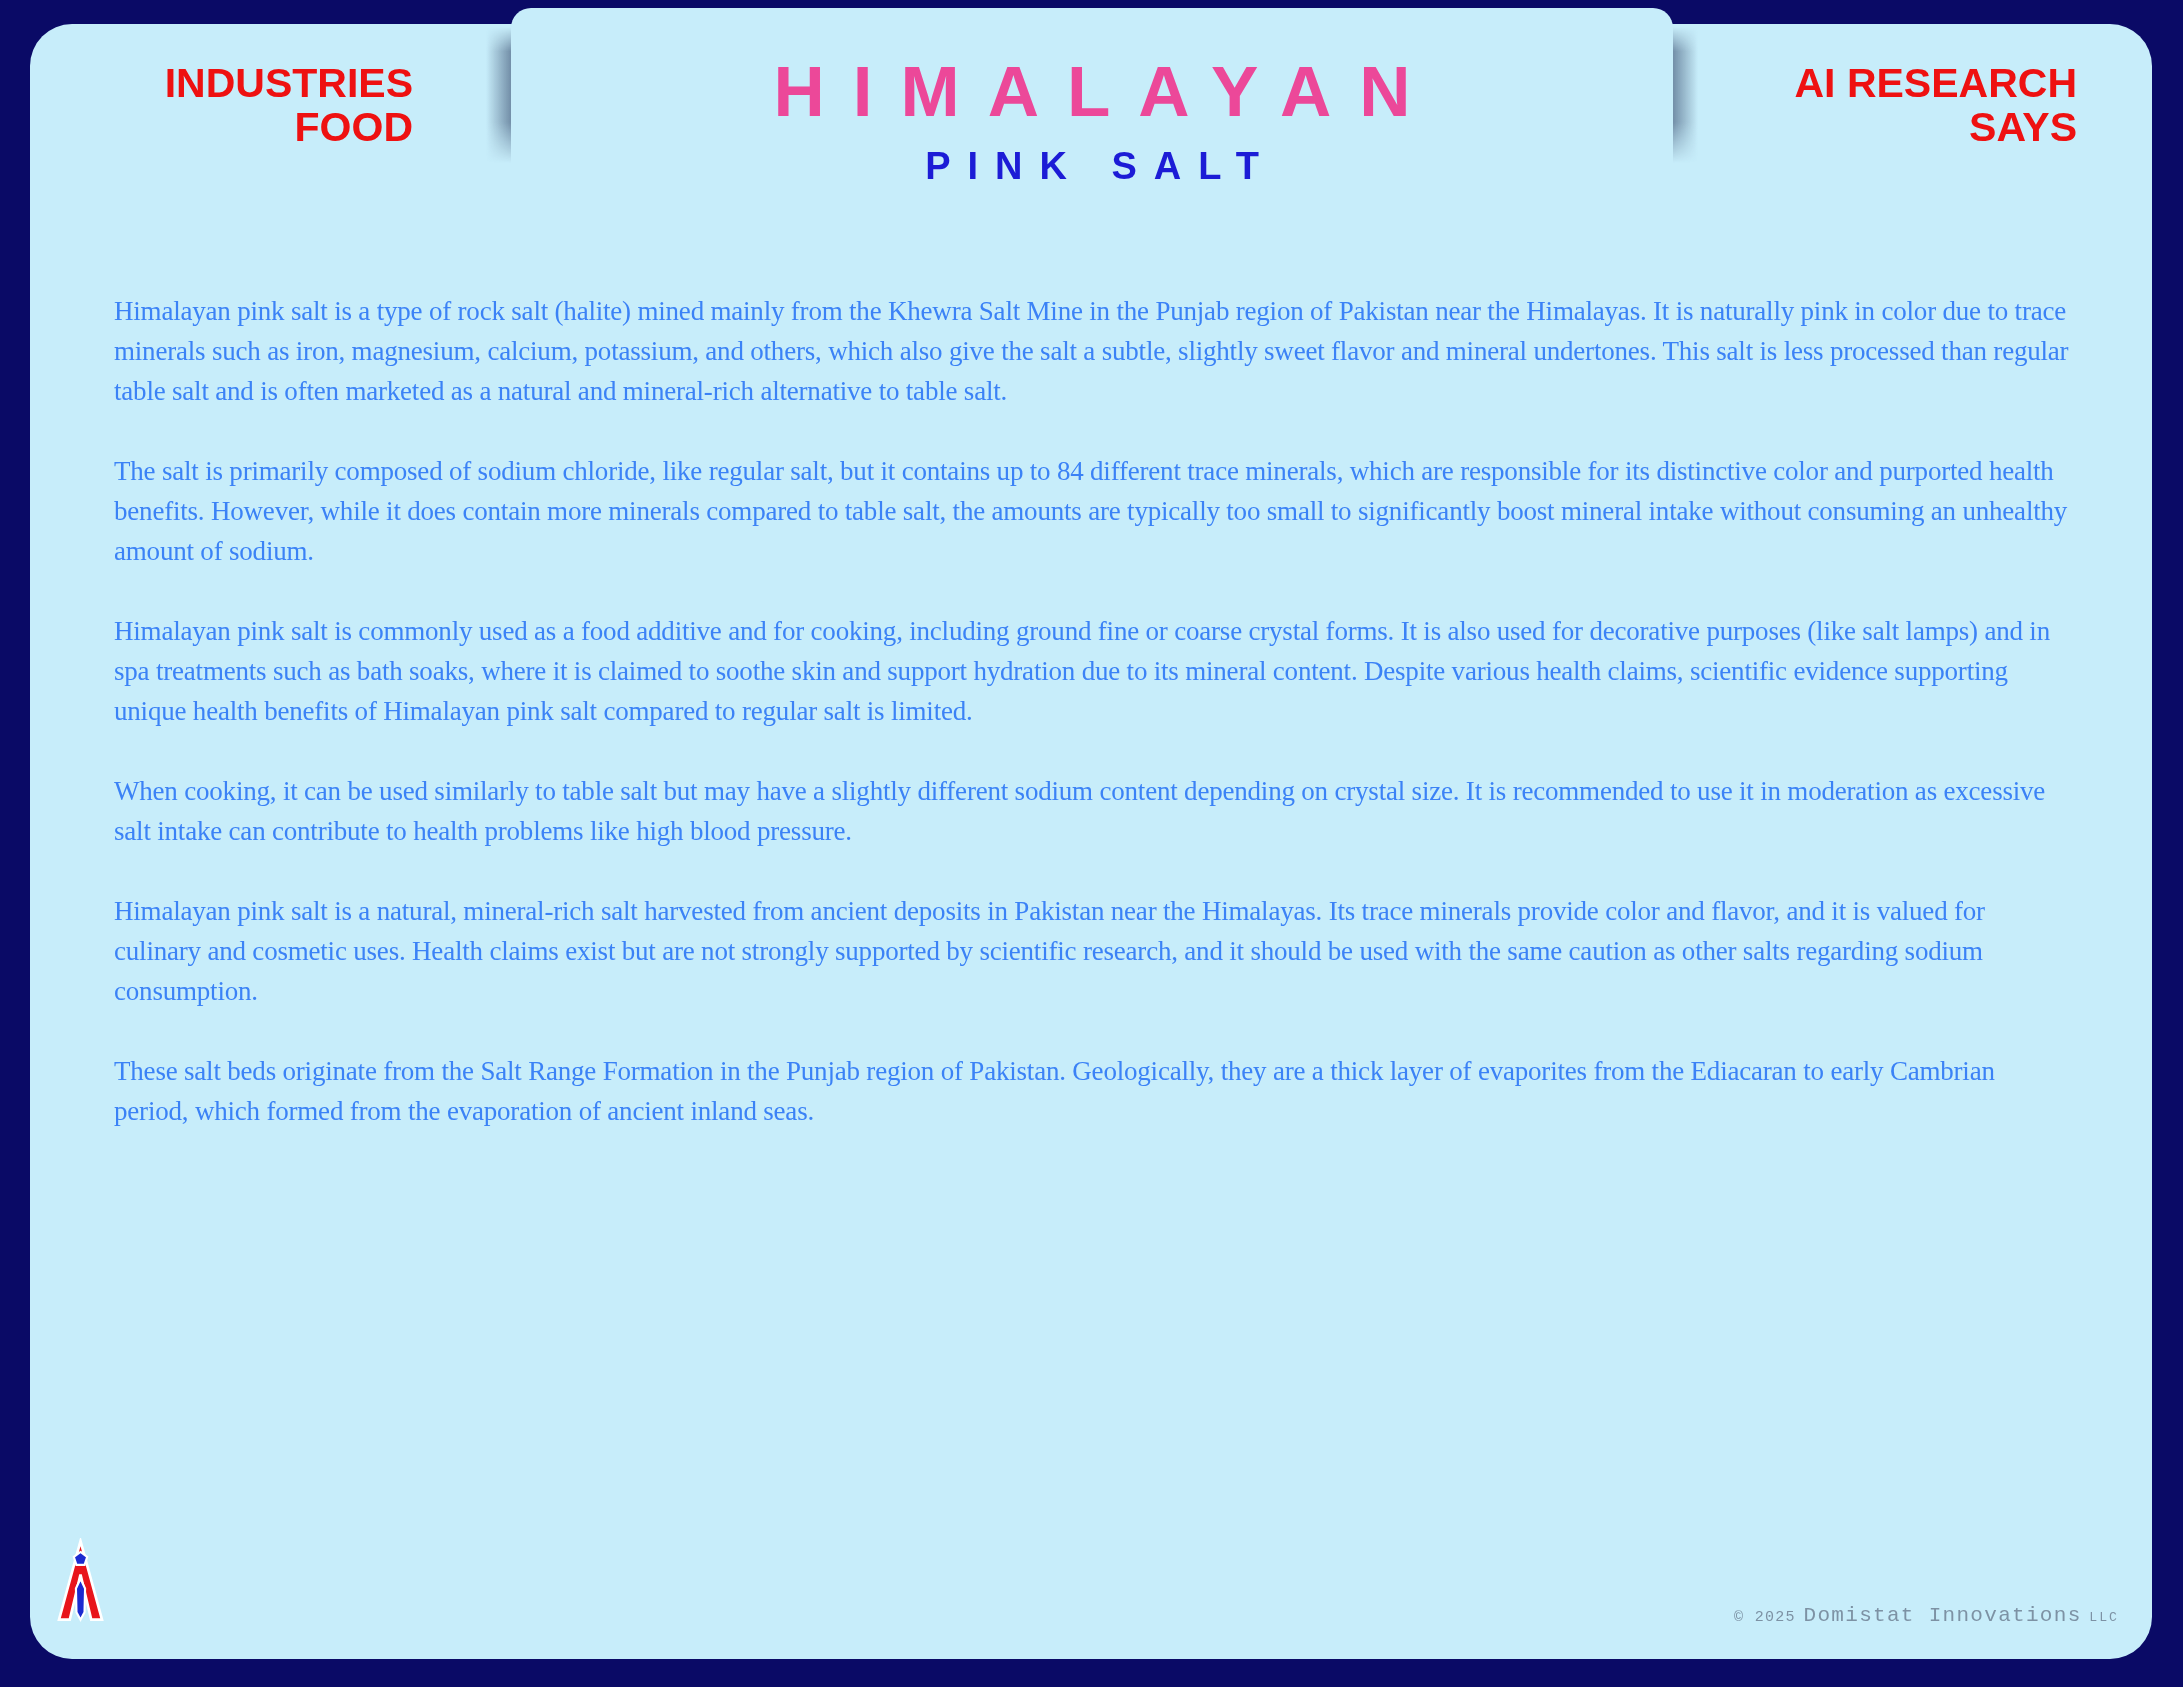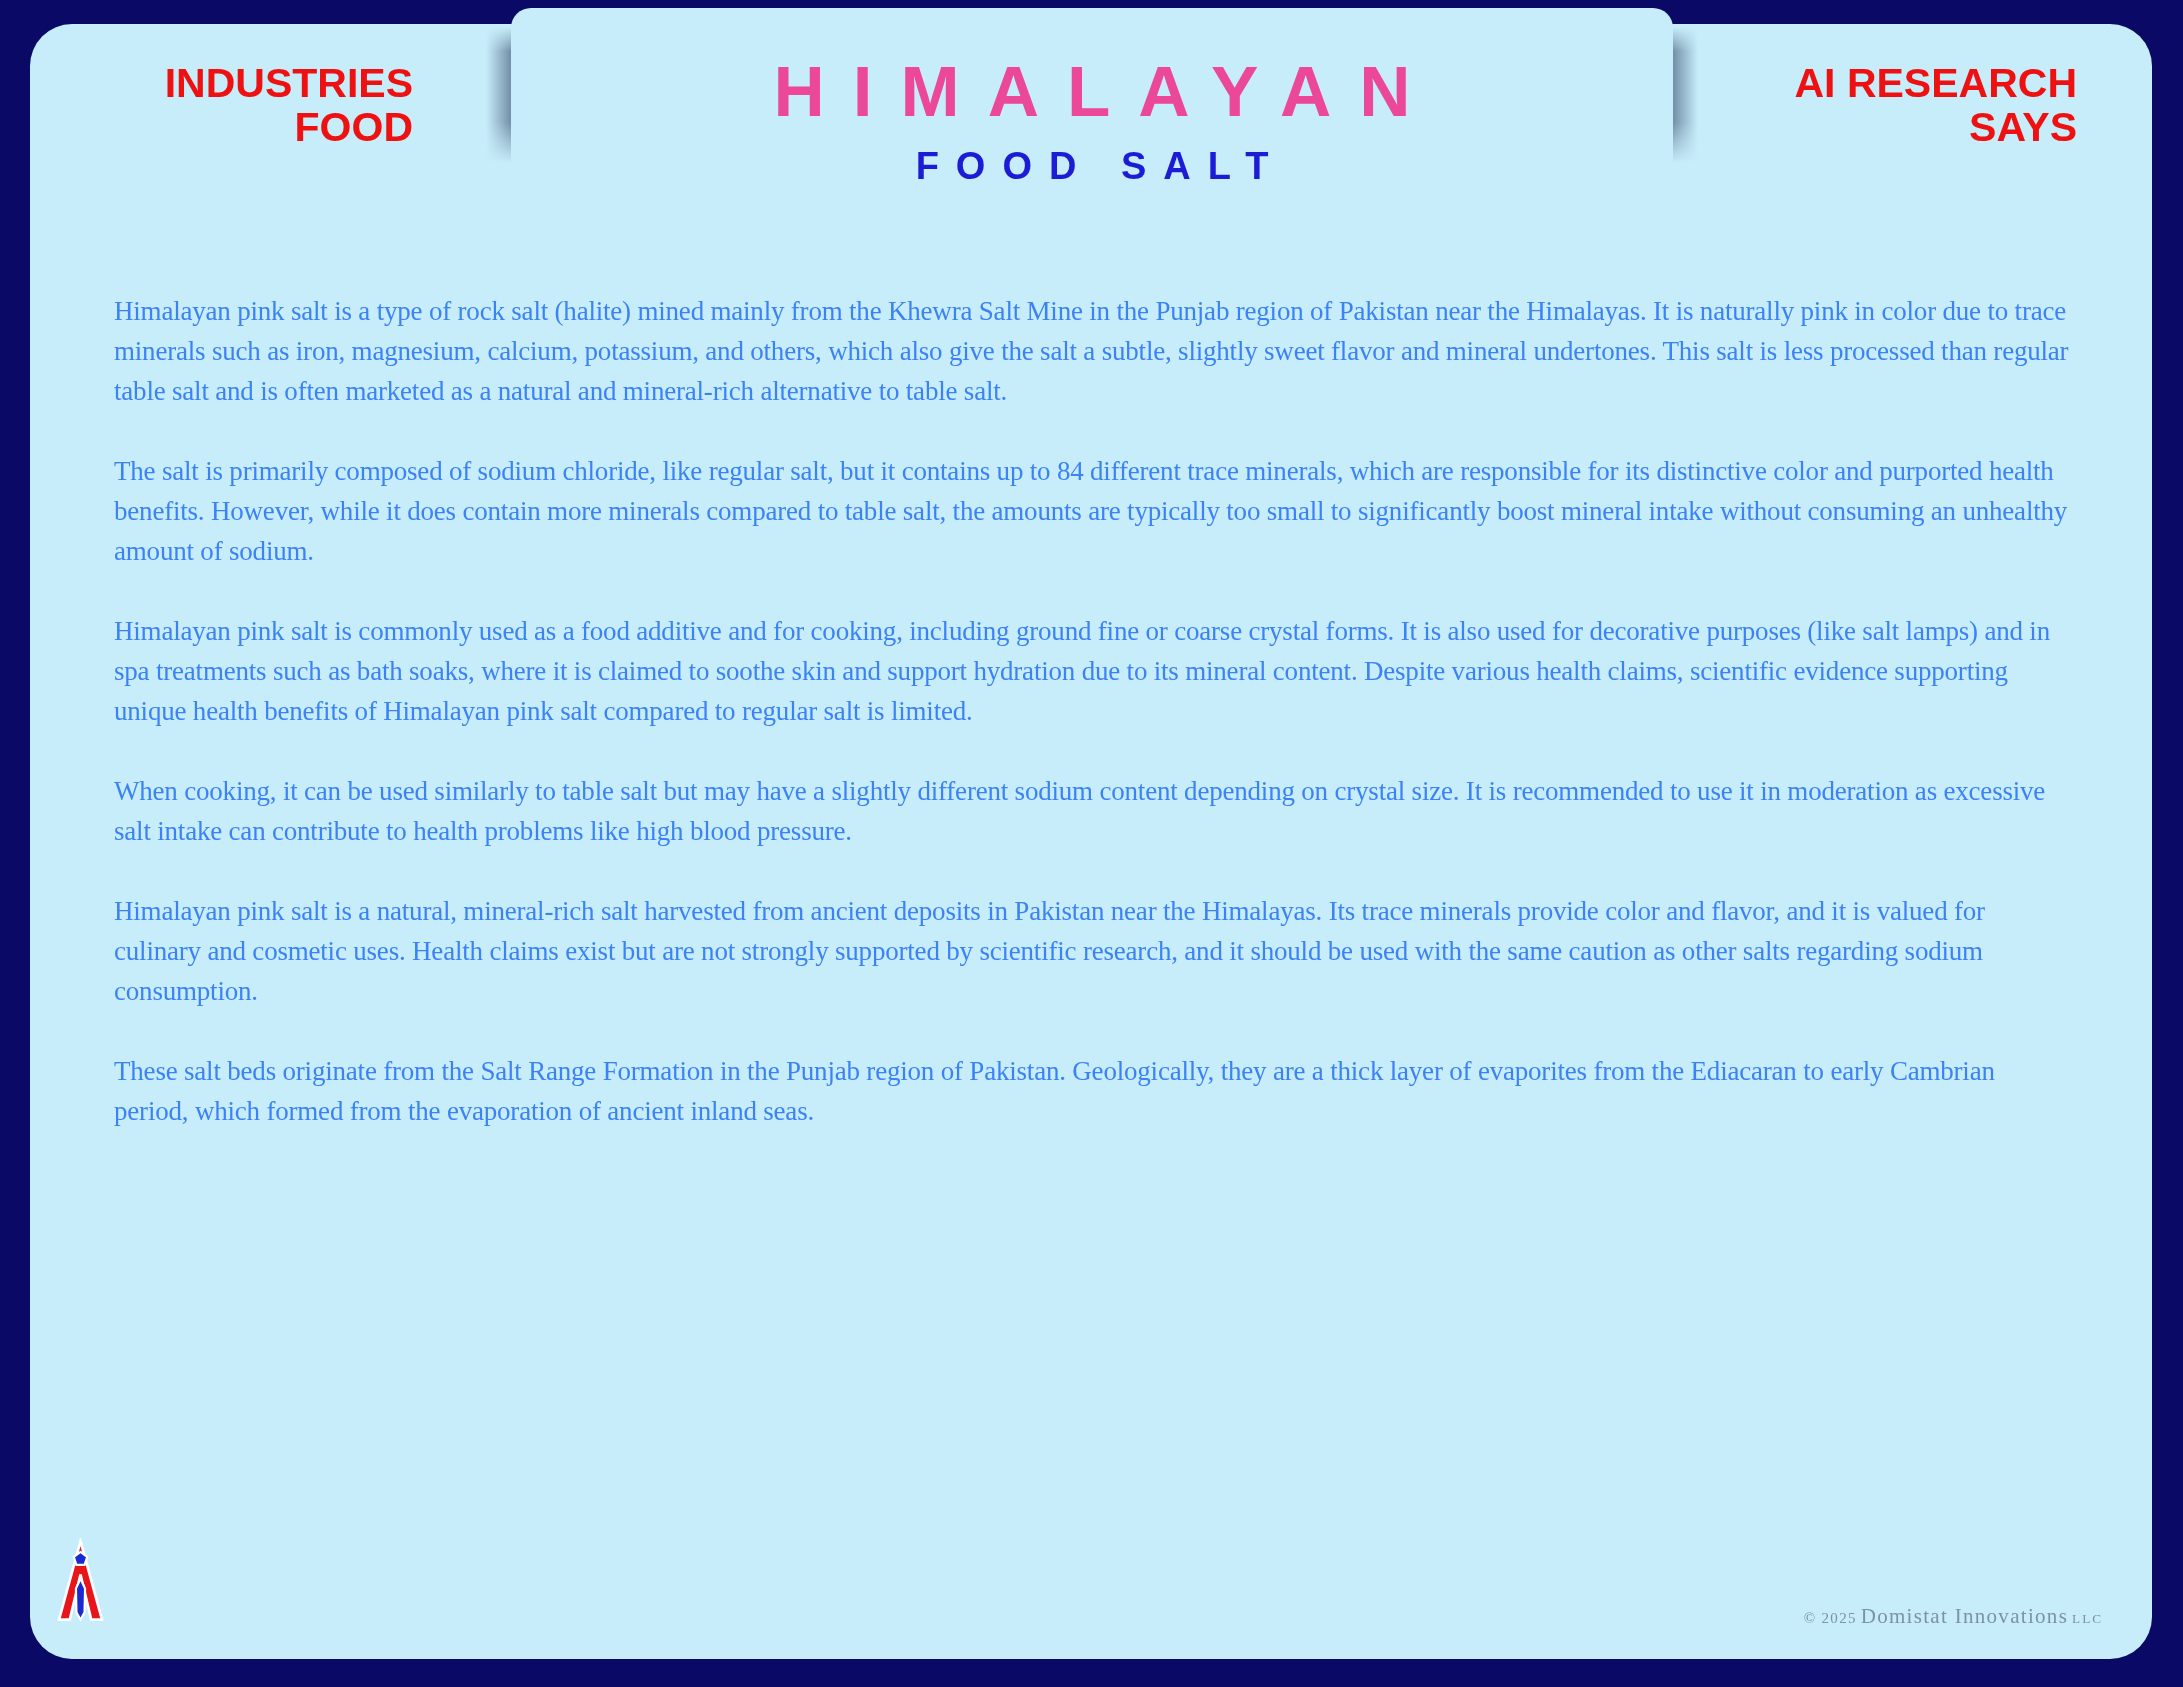--- a/index.html
+++ b/index.html
@@ -96,23 +96,23 @@
 
   
   .logo {
     position: absolute;
     left: 52px; top: 1538px;
     width: 57px; height: 86px;
   }
   .copyright {
     position: absolute;
     top: 1604px;
-    right: 80px;
+    right: 64px;
     color: #7d92a4;
-    font-family: Liberation Serif, serif;
+    font-family: Liberation Mono, monospace;
     letter-spacing: 1.3px;
     white-space: nowrap;
   }
   .copyright .year    { font-size: 15px; }
   .copyright .company { font-size: 21px; }
   .copyright .suffix  { font-size: 13.2px; letter-spacing: 2px; }
 </style>
 </head>
 <body>
 
@@ -120,21 +120,21 @@
 <div class="tab"></div>
 <div class="tab-shadow left"></div>
 <div class="tab-shadow right"></div>
 
 <div class="badge badge-left">
   <span>INDUSTRIES</span><br>
   <span>FOOD</span>
 </div>
 
 <div class="title">HIMALAYAN</div>
-<div class="subtitle">FOOD SALT</div>
+<div class="subtitle">PINK SALT</div>
 
 <div class="badge badge-right">
   <span>AI RESEARCH</span><br>
   <span>SAYS</span>
 </div>
 
 <div class="article">
     <p>Himalayan pink salt is a type of rock salt (halite) mined mainly from the Khewra Salt Mine in the Punjab region of Pakistan near the Himalayas. It is naturally pink in color due to trace minerals such as iron, magnesium, calcium, potassium, and others, which also give the salt a subtle, slightly sweet flavor and mineral undertones. This salt is less processed than regular table salt and is often marketed as a natural and mineral-rich alternative to table salt.</p>
     <p>The salt is primarily composed of sodium chloride, like regular salt, but it contains up to 84 different trace minerals, which are responsible for its distinctive color and purported health benefits. However, while it does contain more minerals compared to table salt, the amounts are typically too small to significantly boost mineral intake without consuming an unhealthy amount of sodium.</p>
     <p>Himalayan pink salt is commonly used as a food additive and for cooking, including ground fine or coarse crystal forms. It is also used for decorative purposes (like salt lamps) and in spa treatments such as bath soaks, where it is claimed to soothe skin and support hydration due to its mineral content. Despite various health claims, scientific evidence supporting unique health benefits of Himalayan pink salt compared to regular salt is limited.</p>

